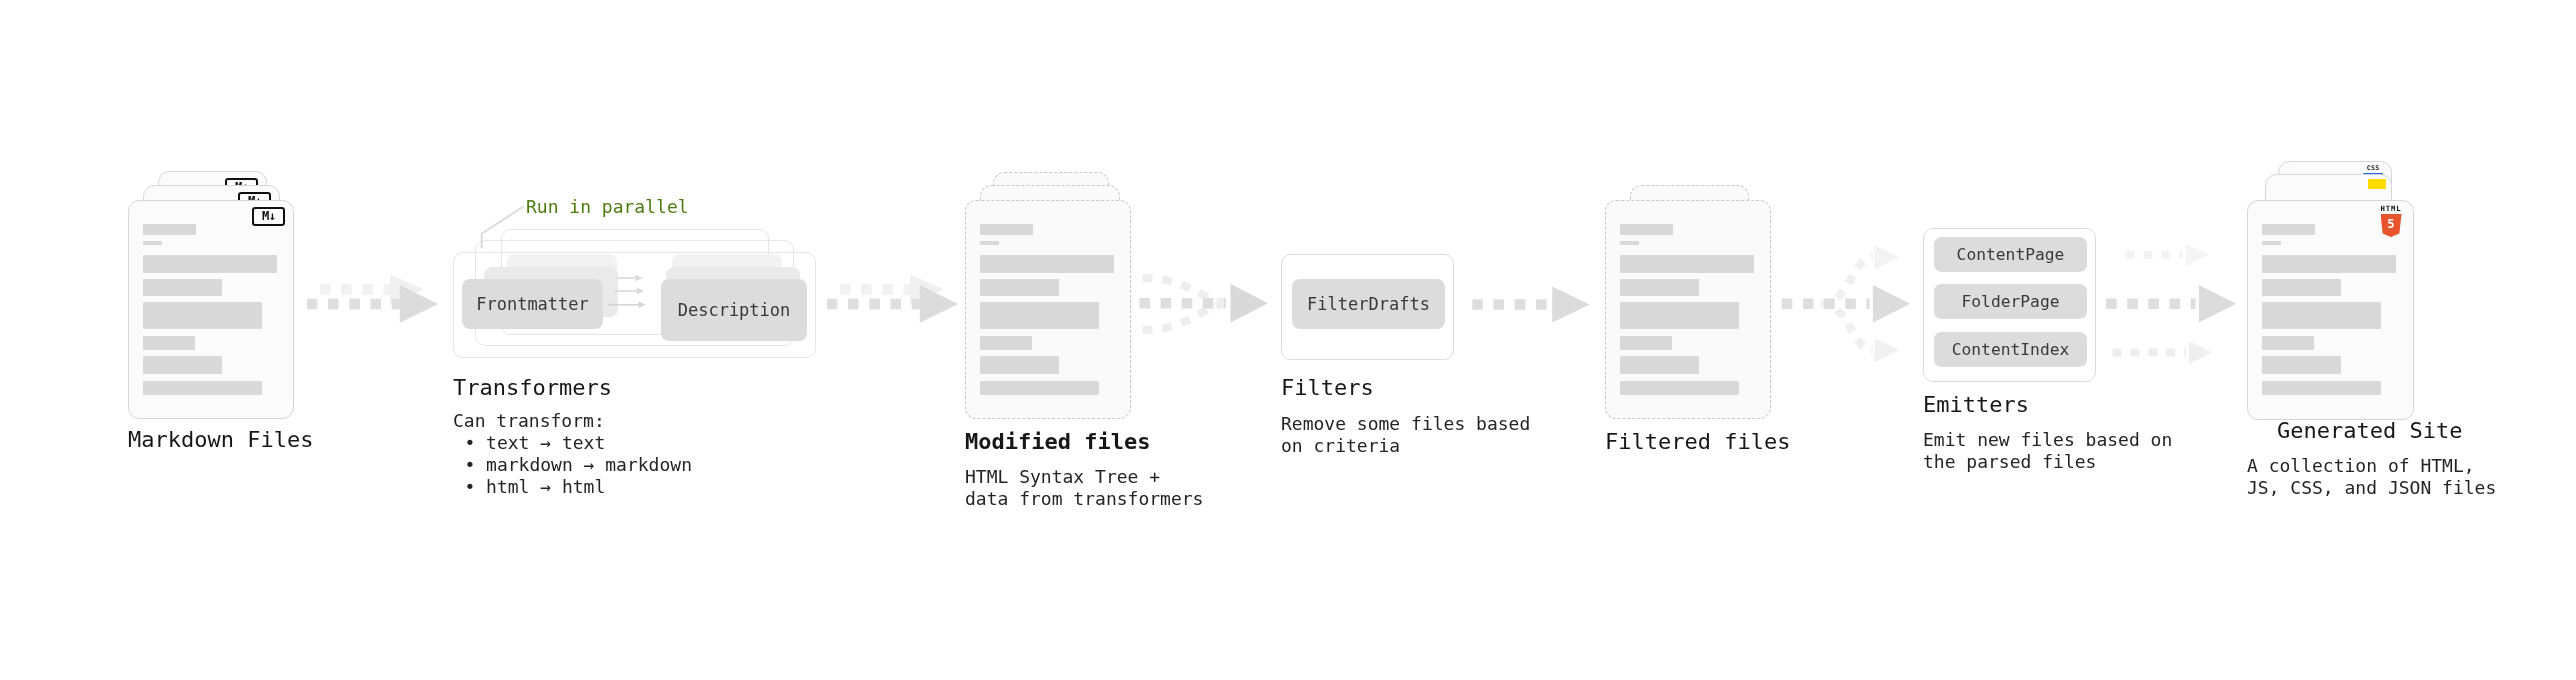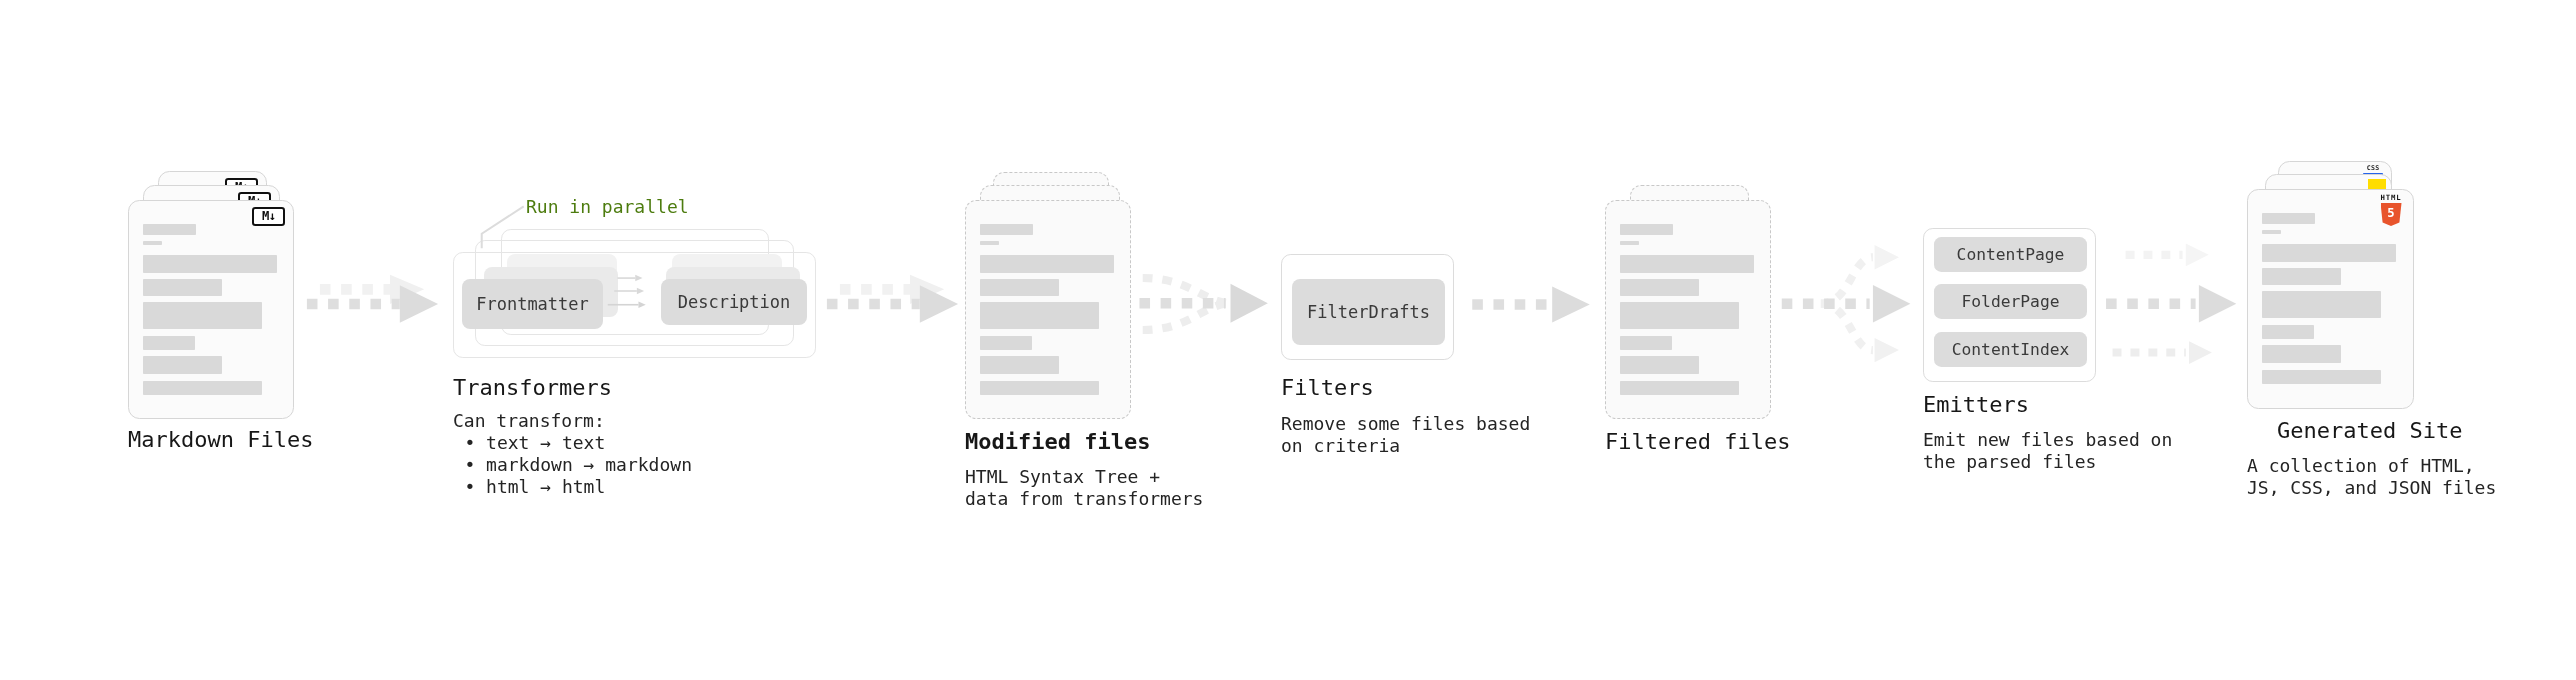--- a/index.html
+++ b/index.html
@@ -78,21 +78,21 @@
       <polyline points="80,14 28,48 28,66" stroke="#dcdcdc" stroke-width="2.5" fill="none"></polyline>
     </svg>
     <div class="note" style="left:526px;top:196px;">Run in parallel</div>
 
     <div class="chip ghost2" style="left:507px;top:254px;width:110px;height:50px;"></div>
     <div class="chip ghost1" style="left:484px;top:267px;width:134px;height:50px;"></div>
     <div class="chip" style="left:462px;top:279px;width:141px;height:50px;">Frontmatter</div>
 
     <div class="chip ghost2" style="left:672px;top:254px;width:110px;height:50px;"></div>
     <div class="chip ghost1" style="left:666px;top:267px;width:134px;height:50px;"></div>
-    <div class="chip" style="left:661px;top:279px;width:146px;height:46px;">Description</div>
+    <div class="chip" style="left:661px;top:279px;width:146px;height:62px;">Description</div>
 
     <svg class="arrow" style="left:606px;top:270px;" width="52" height="42" viewBox="0 0 64 52">
       <line x1="14" y1="10" x2="36" y2="10" stroke="#d9d9d9" stroke-width="2"></line>
         <polygon points="36,6 36,14 45,10" fill="#d9d9d9"></polygon>
       <line x1="10" y1="26" x2="38" y2="26" stroke="#d9d9d9" stroke-width="2"></line>
         <polygon points="38,22 38,30 47,26" fill="#d9d9d9"></polygon>
       <line x1="2" y1="43" x2="40" y2="43" stroke="#d4d4d4" stroke-width="2"></line>
         <polygon points="40,39 40,47 49,43" fill="#d4d4d4"></polygon>
     </svg>
 
@@ -136,21 +136,21 @@
 
   <svg class="arrow" style="left:1136px;top:265px;" width="167" height="78" viewBox="0 0 205 96">
     <path d="M8,16 C68,16 82,47 118,47" stroke="#ededed" stroke-width="10" stroke-dasharray="12 12" fill="none"></path>
     <path d="M8,80 C68,80 82,47 118,47" stroke="#ededed" stroke-width="10" stroke-dasharray="12 12" fill="none"></path>
     <line x1="4" y1="47" x2="110" y2="47" stroke="#dedede" stroke-width="13" stroke-dasharray="13 13"></line>
     <polygon points="116,23 116,71 162,47" fill="#d9d9d9"></polygon>
   </svg>
 
   <div>
     <div class="frame" style="left:1281px;top:254px;width:173px;height:106px;"></div>
-    <div class="chip" style="left:1292px;top:279px;width:153px;height:66px;">FilterDrafts</div>
+    <div class="chip" style="left:1292px;top:279px;width:153px;height:50px;">FilterDrafts</div>
     <div class="title" style="left:1281px;top:375px;text-align:center;">Filters</div>
     <div class="desc" style="left:1281px;top:413px;">
       <div>Remove some files based</div>
       <div>on criteria</div>
     </div>
   </div>
 
   <svg class="arrow" style="left:1469px;top:284px;" width="124" height="41" viewBox="0 0 152 50">
     <line x1="4" y1="25" x2="98" y2="25" stroke="#dedede" stroke-width="13" stroke-dasharray="13 13"></line>
     <polygon points="102,3 102,47 148,25" fill="#dcdcdc"></polygon>
@@ -206,21 +206,21 @@
   <div>
     <div class="page" style="left:2278px;top:161px;width:114px;height:219px;">
       <div class="badge-css">
         <div class="word">CSS</div>
         <div class="bar-blue"></div>
       </div>
     </div>
     <div class="page" style="left:2265px;top:174px;width:127px;height:219px;">
       <div class="badge-js"></div>
     </div>
-    <div class="page" style="left:2247px;top:189px;width:167px;height:220px;">
+    <div class="page" style="left:2247px;top:200px;width:167px;height:220px;">
       <div class="badge-html5">
         <div class="word">HTML</div>
         <div class="shield">5</div>
       </div>
       <div class="bars">
           <div class="bar" style="width: 53px; height: 10.6px; margin-top: 0px;"></div>
           <div class="bar" style="width: 18.7px; height: 4.1px; margin-top: 6.5px;"></div>
           <div class="bar" style="width: 134px; height: 18px; margin-top: 9.8px;"></div>
           <div class="bar" style="width: 79px; height: 16.3px; margin-top: 6.5px;"></div>
           <div class="bar" style="width: 119px; height: 27px; margin-top: 6.5px;"></div>

